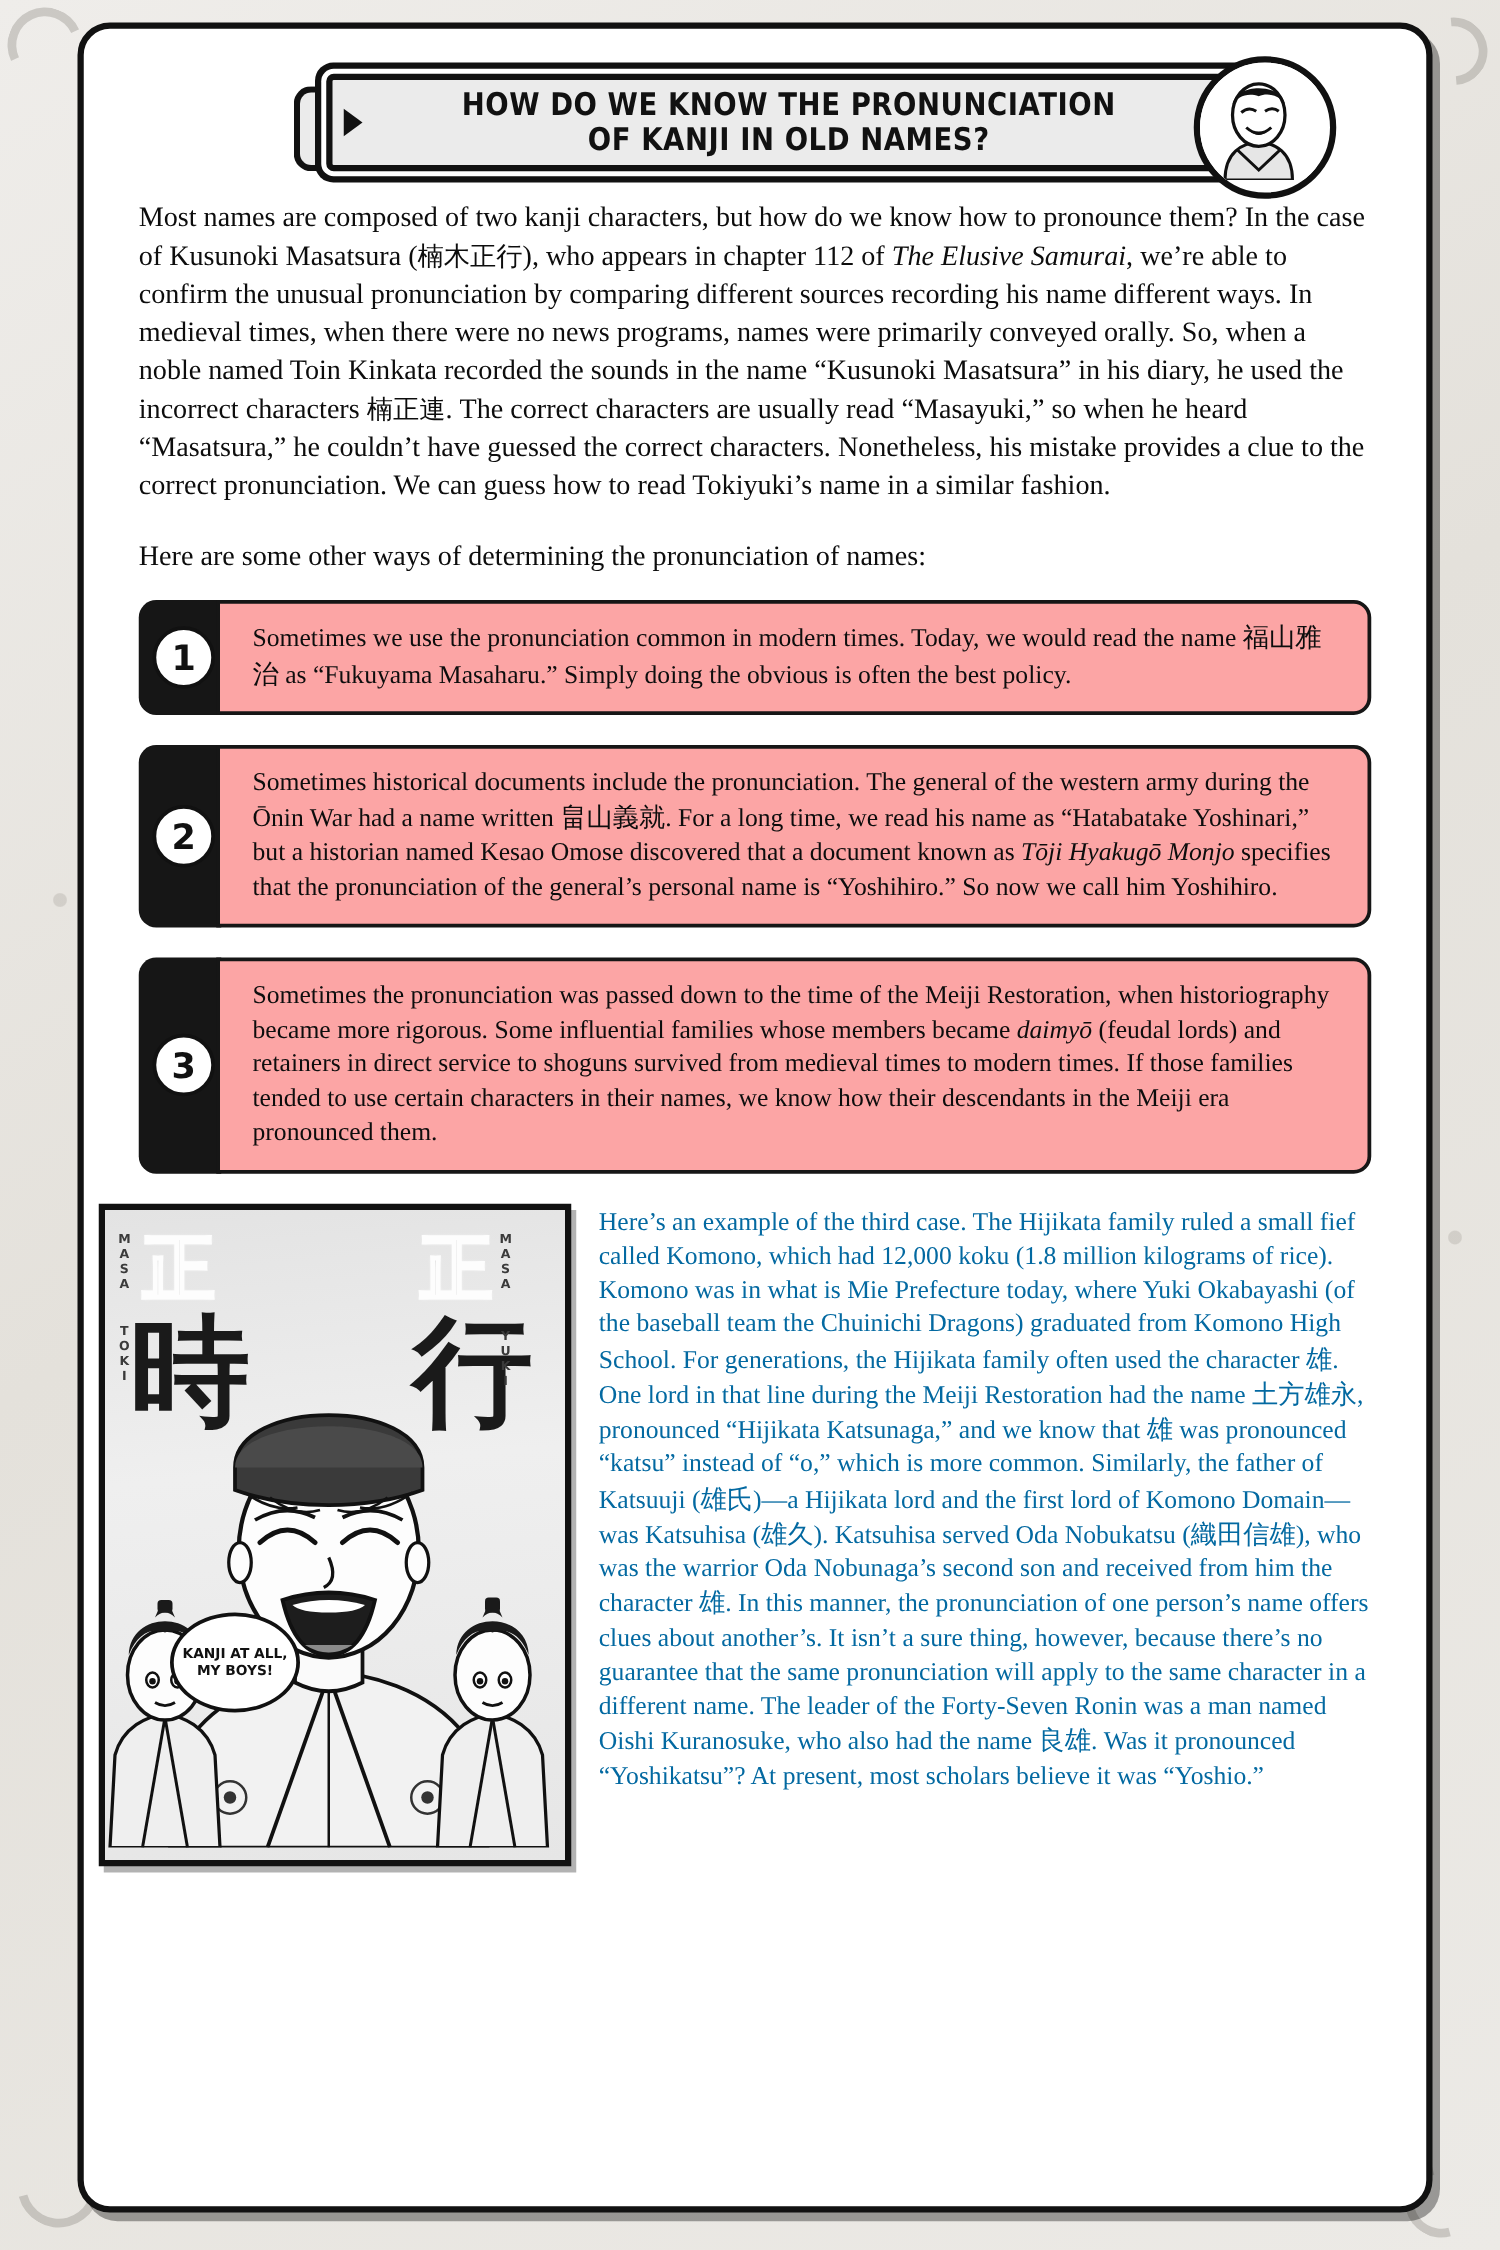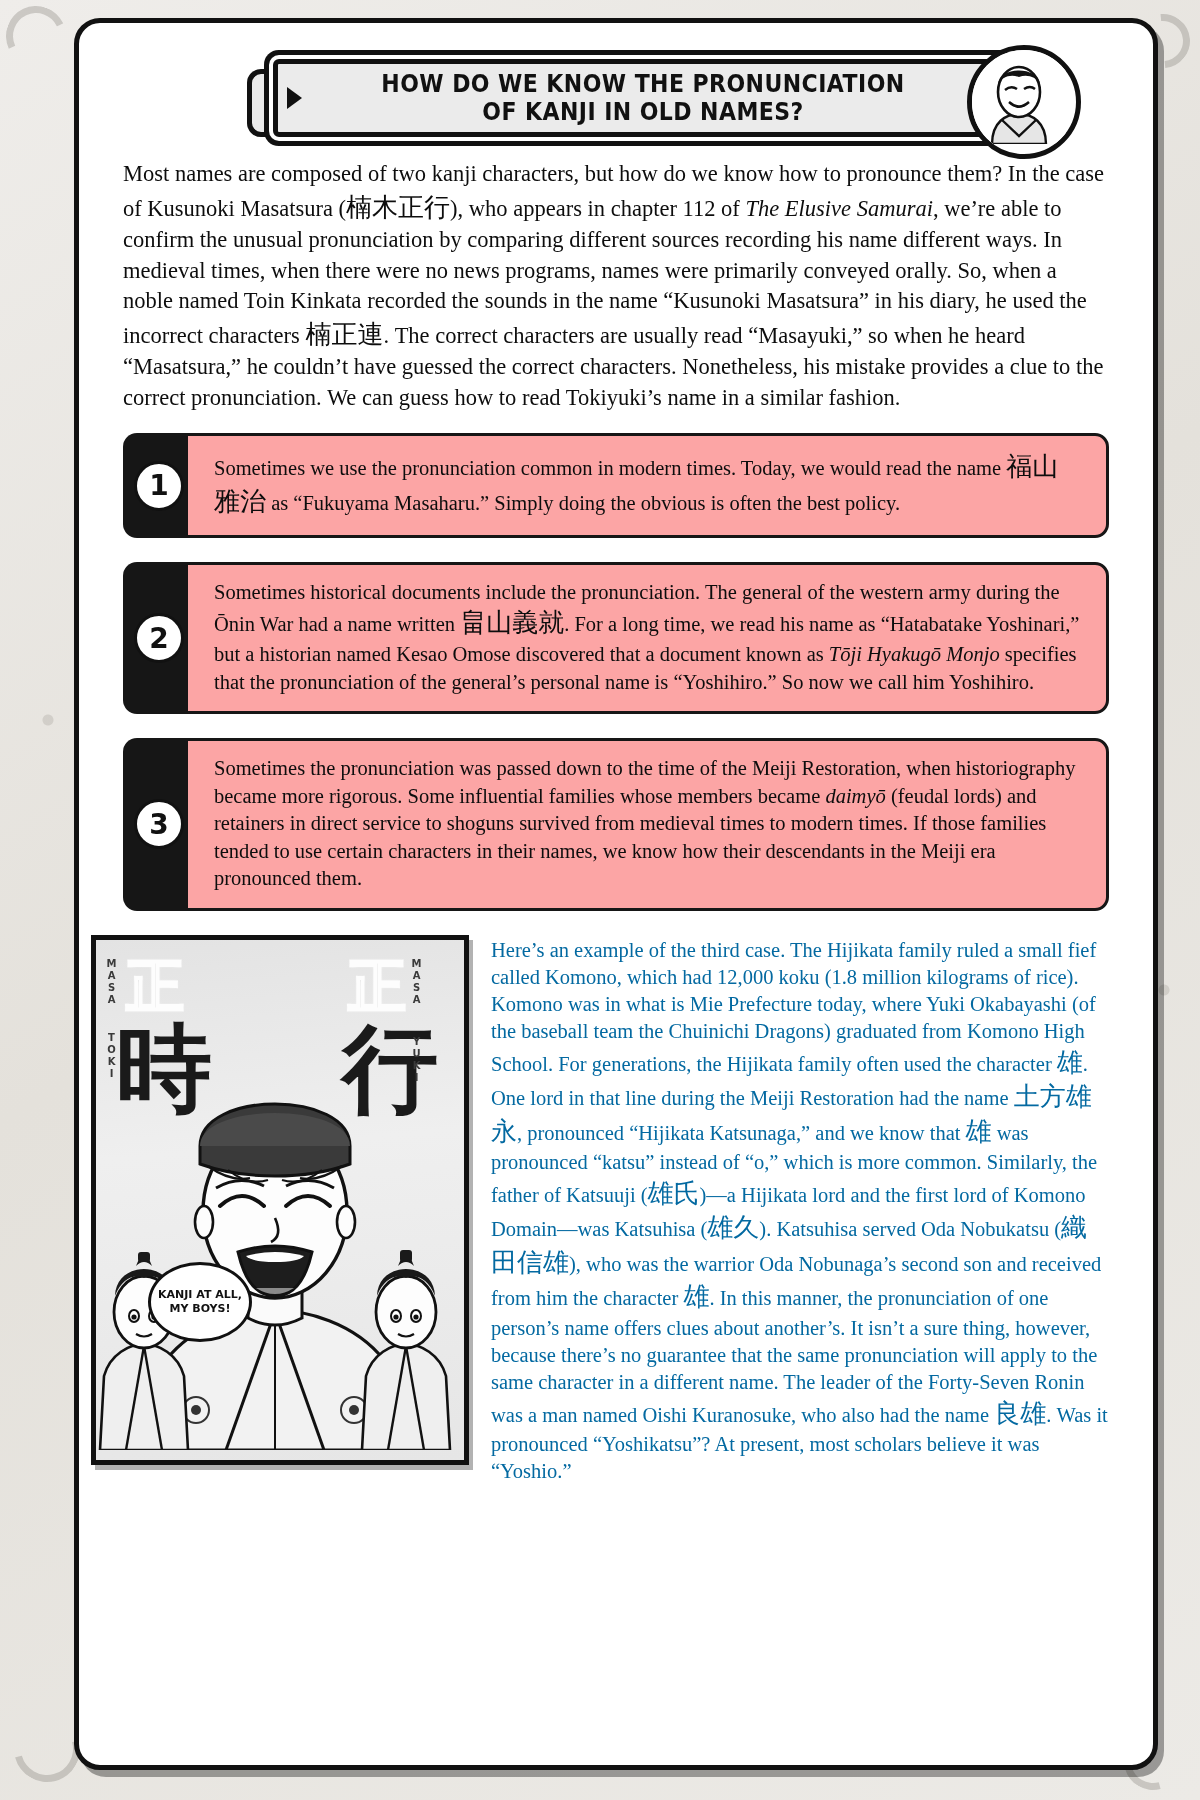--- a/index.html
+++ b/index.html
@@ -42,21 +42,21 @@
     border: 7px solid rgba(120,116,110,.30);
     border-radius: 50%;
     border-right-color: transparent;
     border-bottom-color: transparent;
     pointer-events: none;
   }
 
   
   #page-sheet {
     position: absolute;
-    left: 74px;
+    left: 62px;
     top: 18px;
     width: 1084px;
     height: 1752px;
     background: #ffffff;
     border: 5px solid #111111;
     border-radius: 26px;
     box-sizing: border-box;
     box-shadow: 6px 7px 0 rgba(0,0,0,.35);
   }
   #page-inner {
@@ -136,21 +136,21 @@
   
   .prose {
     font-size: 22.5px;
     line-height: 1.36;
     color: #0d0d0d;
     text-align: left;
     margin: 0;
   }
   #intro-paragraph { margin-top: 22px; }
   #lead-in-line { margin-top: 26px; }
-  .jp { font-family: Liberation Serif, serif; font-size: 26px; }
+  .jp { font-family: Liberation Sans, sans-serif; font-size: 21px; }
   .ital { font-style: italic; }
 
   
   #numbered-list { margin-top: 20px; }
   .callout {
     position: relative;
     margin: 0 0 24px 0;
     padding-left: 62px;
     min-height: 60px;
   }
@@ -297,20 +297,21 @@
           <path d="M26 34 C28 16 66 16 68 34 C64 26 54 24 47 27 C38 24 30 27 26 34 Z" fill="#111"></path>
           <path d="M33 40 q6 -5 12 -1" stroke="#111" stroke-width="2.4" fill="none"></path>
           <path d="M52 39 q6 -4 11 0" stroke="#111" stroke-width="2.4" fill="none"></path>
           <path d="M37 52 q10 9 20 0" stroke="#111" stroke-width="2.4" fill="none"></path>
           <path d="M40 55 q7 6 14 0 q-7 3 -14 0 Z" fill="#111"></path>
         </svg>
       </div>
     </div>
 
     <p class="prose" id="intro-paragraph">Most names are composed of two kanji characters, but how do we know how to pronounce them? In the case of Kusunoki Masatsura (<span class="jp">楠木正行</span>), who appears in chapter 112 of <span class="ital">The Elusive Samurai</span>, we’re able to confirm the unusual pronunciation by comparing different sources recording his name different ways. In medieval times, when there were no news programs, names were primarily conveyed orally. So, when a noble named Toin Kinkata recorded the sounds in the name “Kusunoki Masatsura” in his diary, he used the incorrect characters <span class="jp">楠正連</span>. The correct characters are usually read “Masayuki,” so when he heard “Masatsura,” he couldn’t have guessed the correct characters. Nonetheless, his mistake provides a clue to the correct pronunciation. We can guess how to read Tokiyuki’s name in a similar fashion.</p>
+    <p class="prose" id="lead-in-line">Here are some other ways of determining the pronunciation of names:</p>
 
     <div id="numbered-list">
 
       <div class="callout">
         <div class="callout-tab"></div>
         <div class="callout-number">1</div>
         <div class="callout-body">Sometimes we use the pronunciation common in modern times. Today, we would read the name <span class="jp">福山雅治</span> as “Fukuyama Masaharu.” Simply doing the obvious is often the best policy.</div>
       </div>
 
       <div class="callout">

